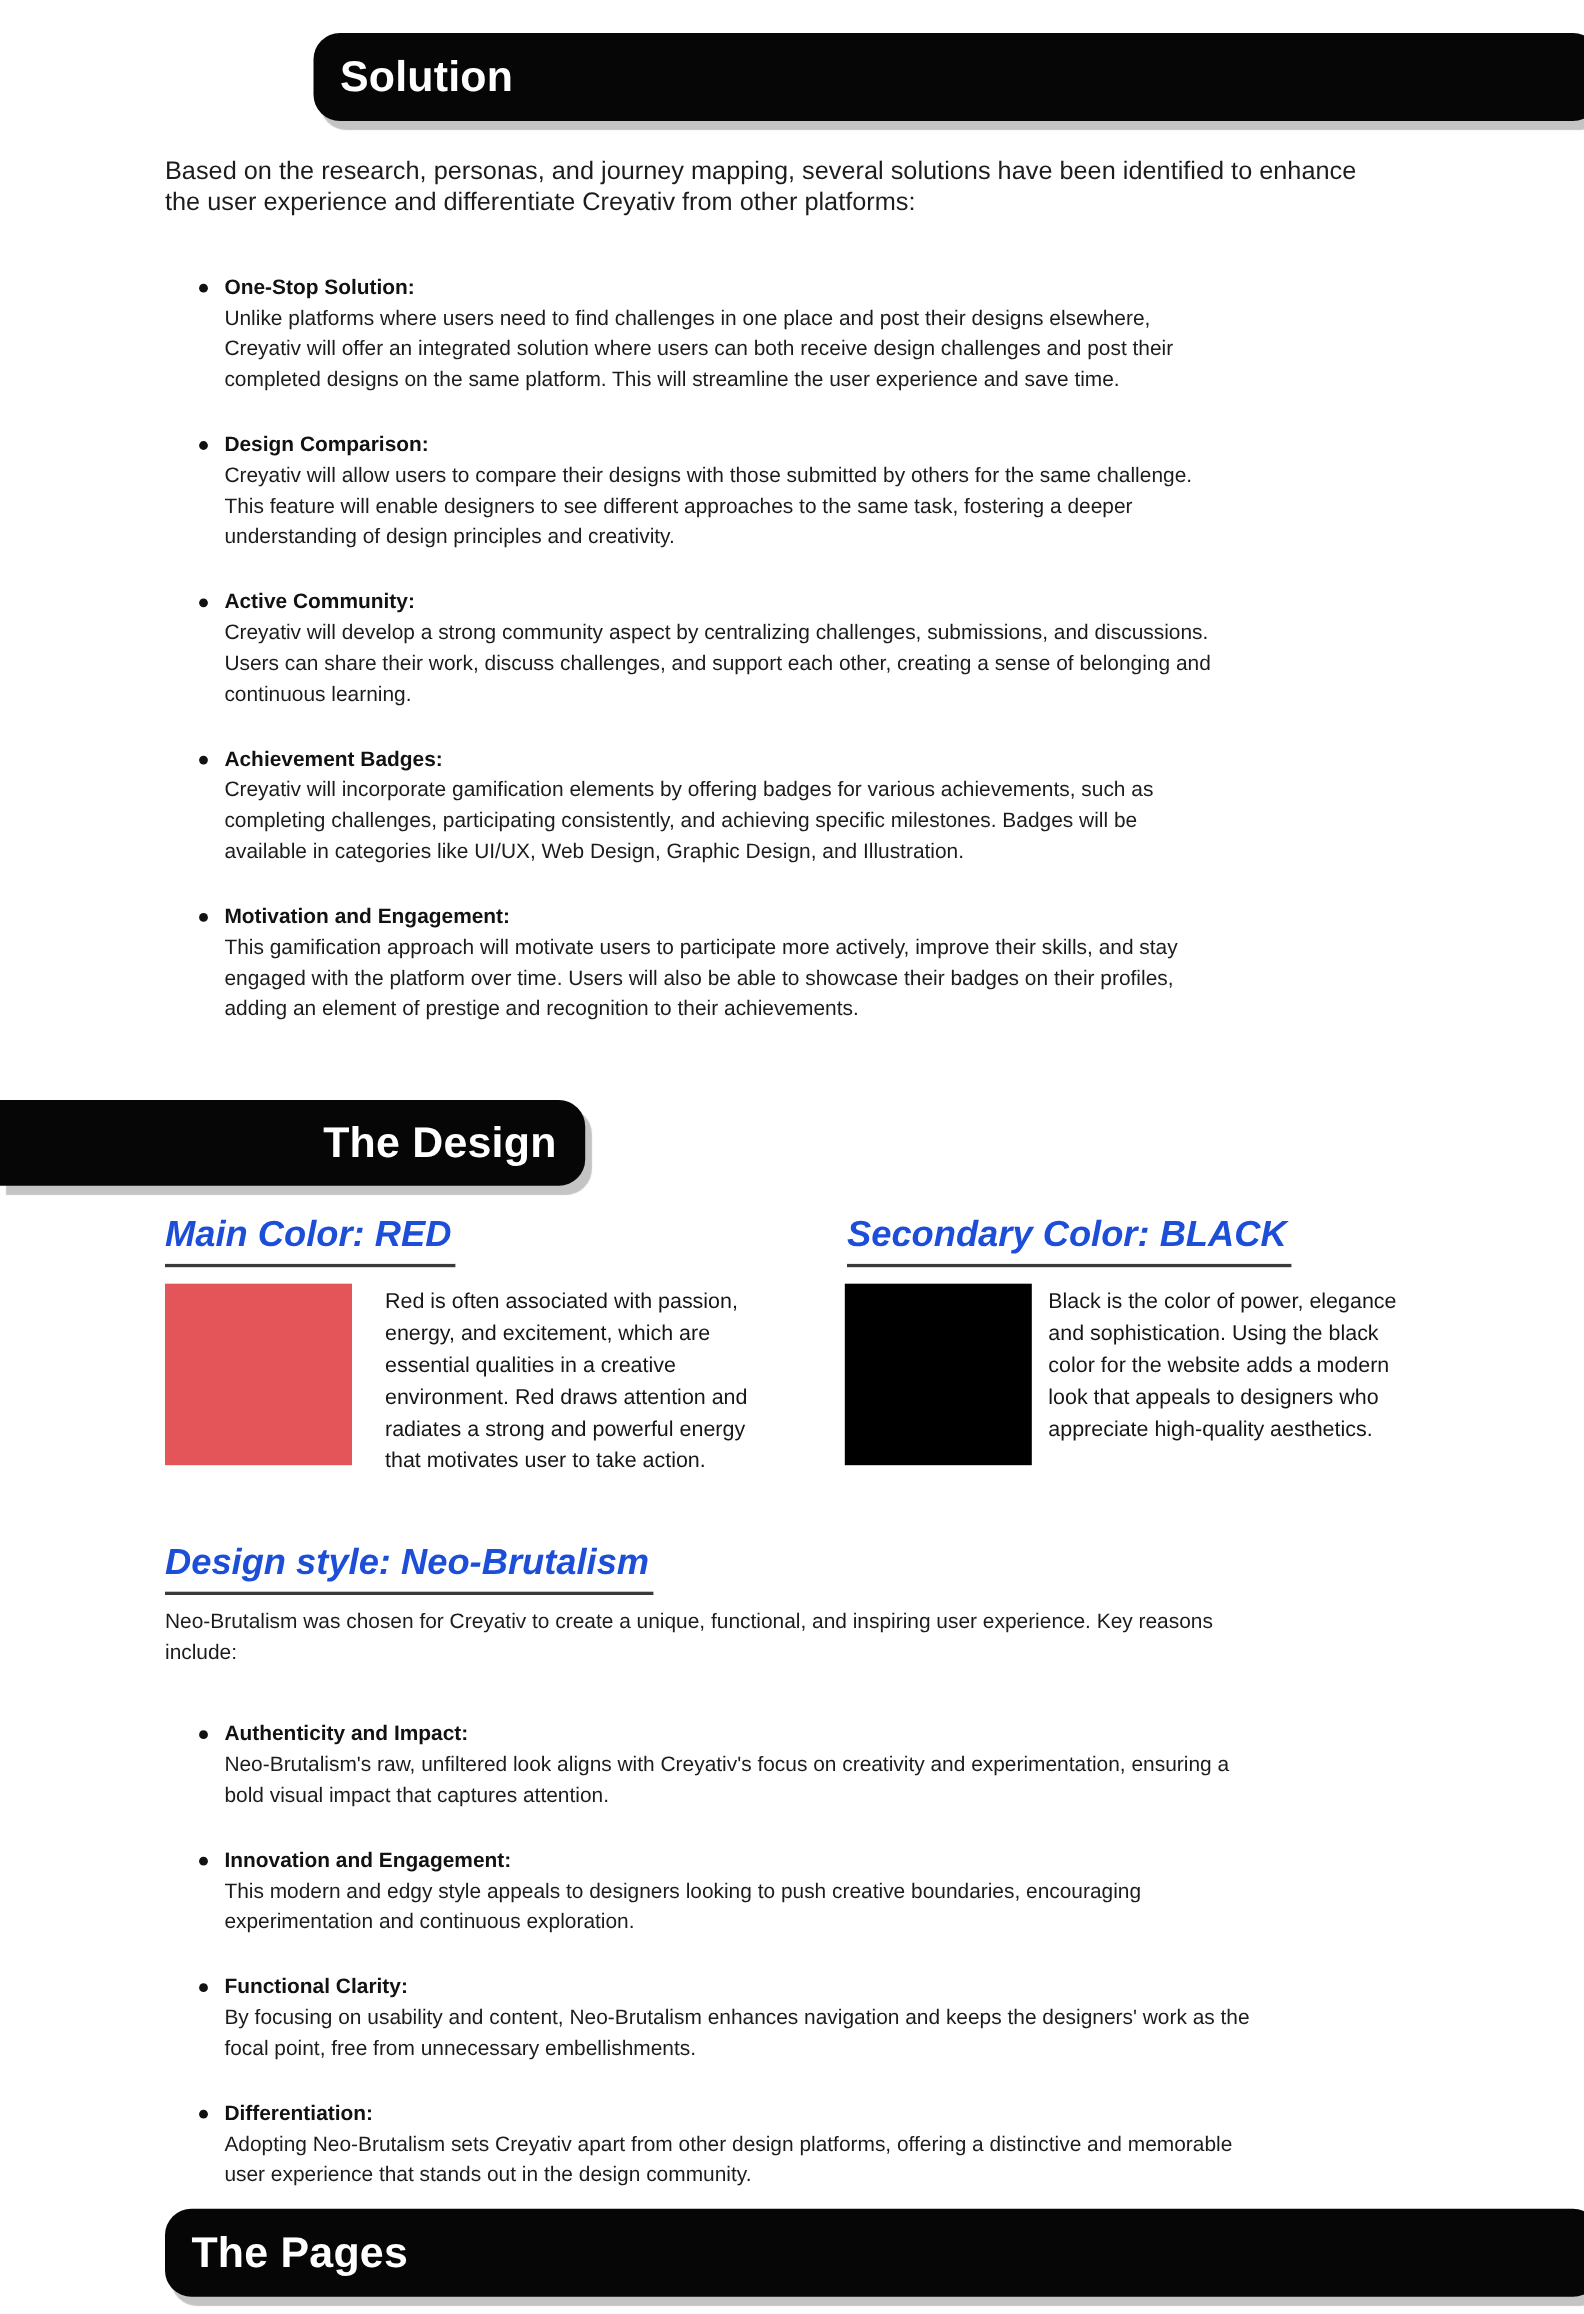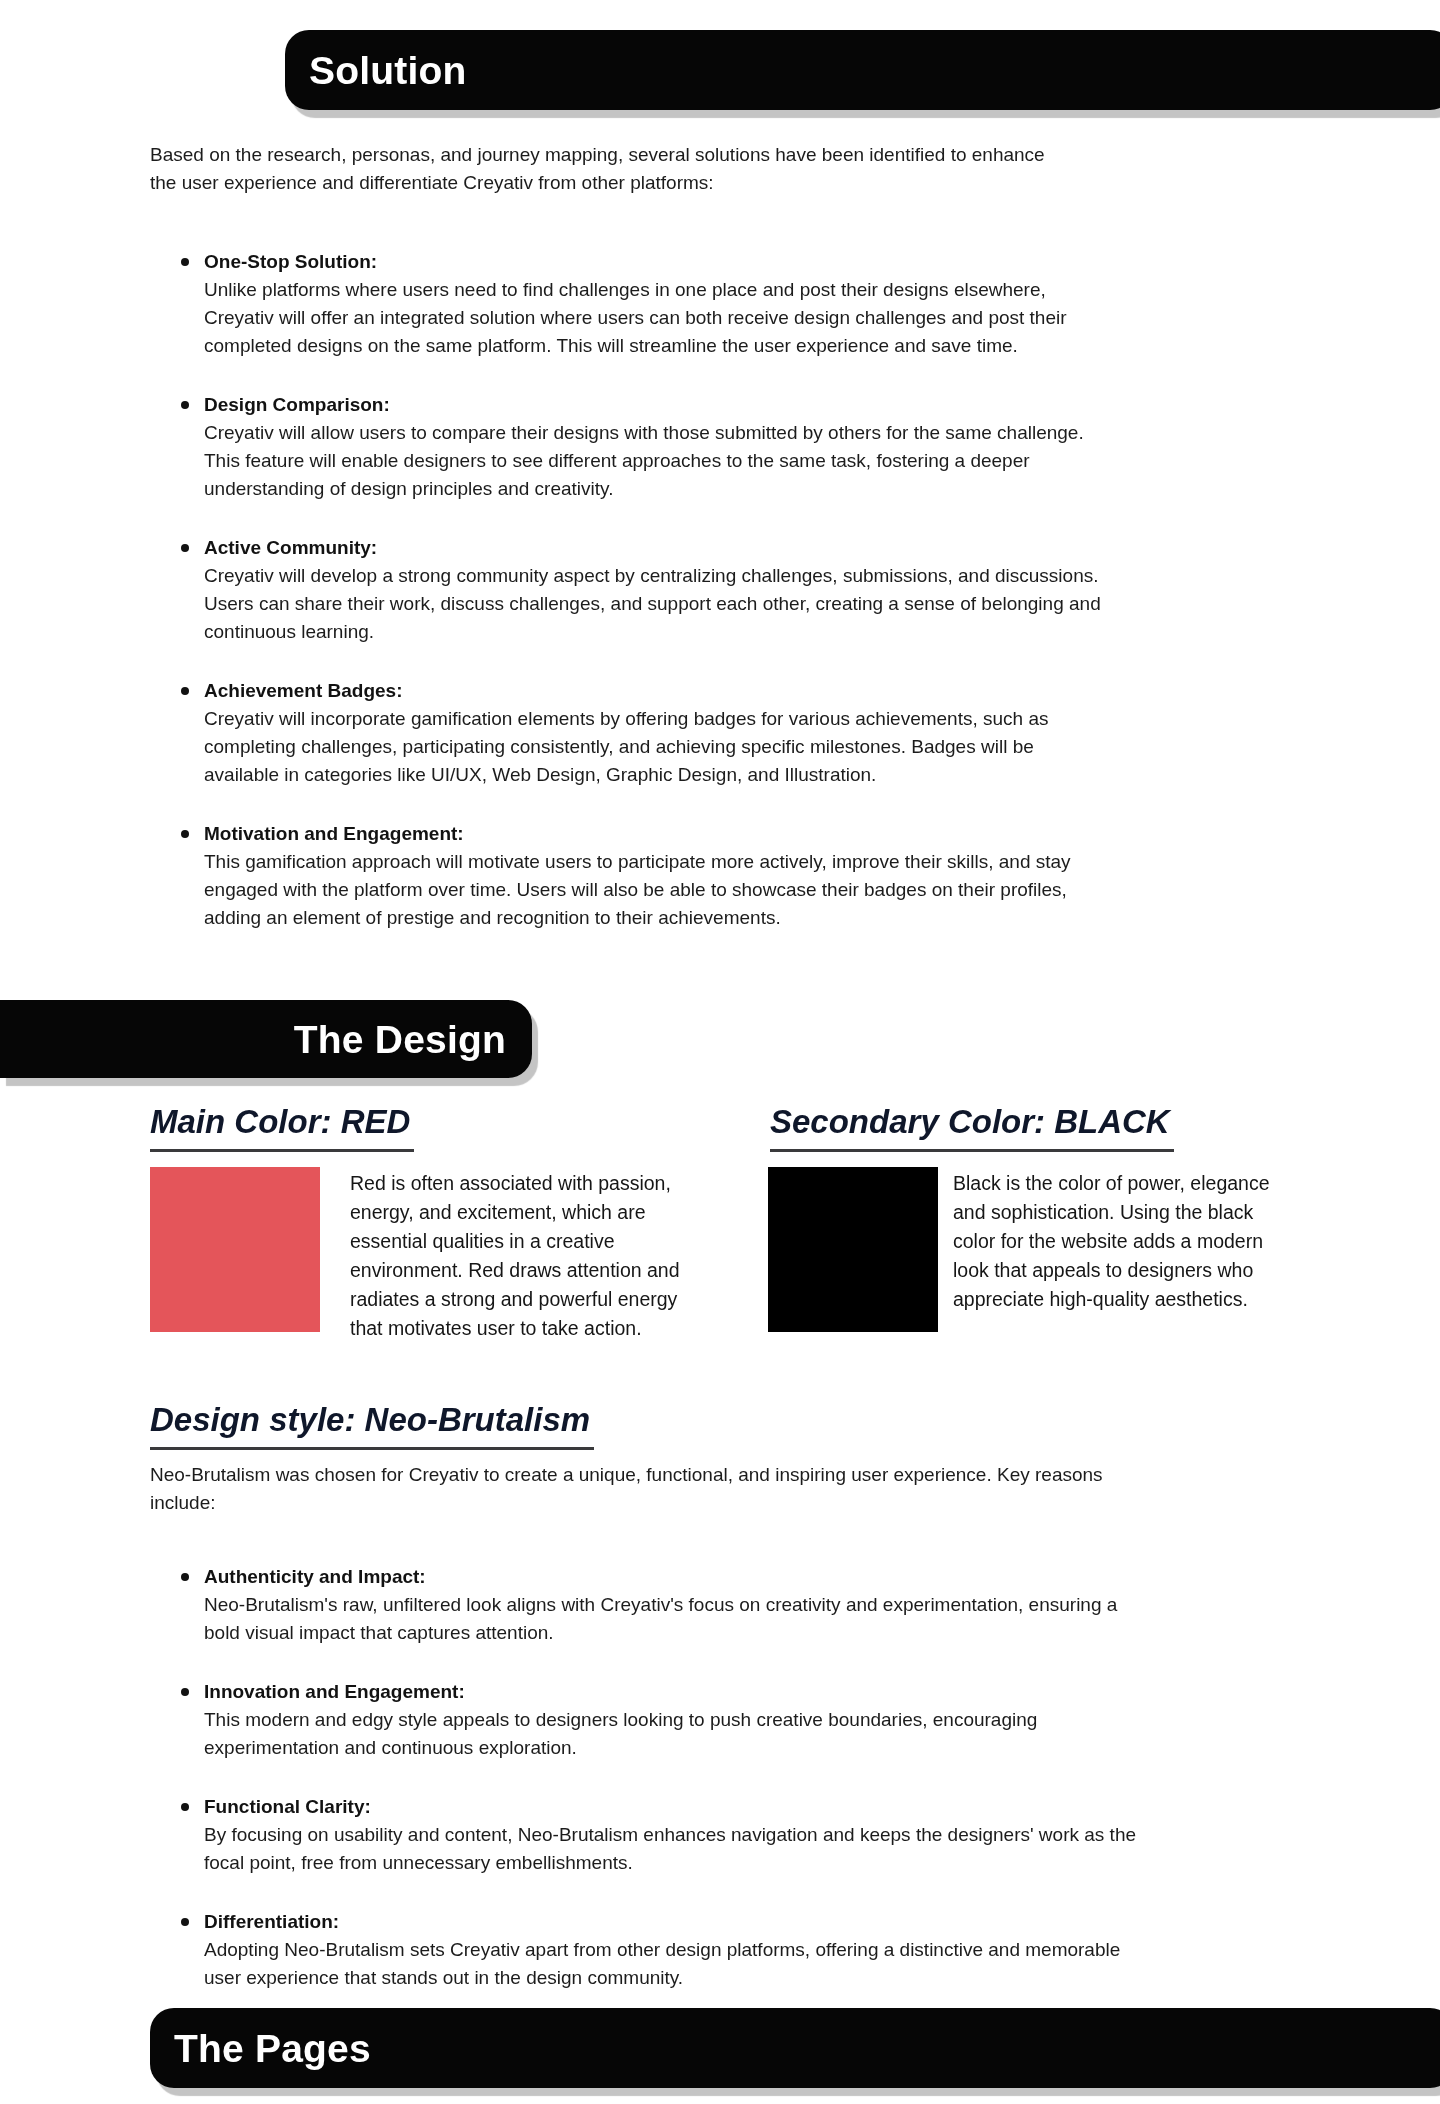--- a/index.html
+++ b/index.html
@@ -20,39 +20,39 @@
     line-height:1;white-space:nowrap;
   }
   #solution-bar{top:30px;left:285px;right:-14px;height:80px;border-radius:24px;padding-left:24px;}
   #design-bar{top:1000px;left:0;width:506px;height:78px;border-radius:0 24px 24px 0;justify-content:flex-end;padding-right:26px;}
   #pages-bar{top:2008px;left:150px;right:-14px;height:80px;border-radius:24px;padding-left:24px;}
 
   
   .pre{white-space:pre-line;}
   #solution-intro{
     position:absolute;left:150px;top:141px;width:1160px;
-    font-size:19px;line-height:28px;
+    font-size:23px;line-height:28px;
   }
   .bullet-list{
     position:absolute;list-style:none;margin:16px;padding:0;
   }
   #solution-bullets{left:188px;top:232px;width:1160px;font-size:19px;line-height:28px;}
   #style-bullets{left:188px;top:1547px;width:1190px;font-size:19px;line-height:28px;}
   .bullet-list li{position:relative;margin-bottom:31px;}
   .bullet-list li::before{
     content:"";position:absolute;left:-23px;top:10px;width:8px;height:8px;
     border-radius:50%;background:#121212;
   }
   .b-label{display:block;font-weight:700;color:#121212;}
   .b-text{color:#1c1c1c;}
 
   
   .sub-heading{
     position:absolute;font-size:33px;font-weight:700;font-style:italic;
-    color:#0f172a;line-height:1.2;
+    color:#1d4ed8;line-height:1.2;
     border-bottom:3px solid #3a3a3c;padding-bottom:7px;padding-right:4px;
   }
   #main-color-heading{left:150px;top:1102px;}
   #secondary-color-heading{left:770px;top:1102px;}
   #style-heading{left:150px;top:1400px;}
 
   
   .swatch{position:absolute;width:170px;height:165px;}
   #red-swatch{left:150px;top:1167px;}
   #black-swatch{left:768px;top:1167px;}

